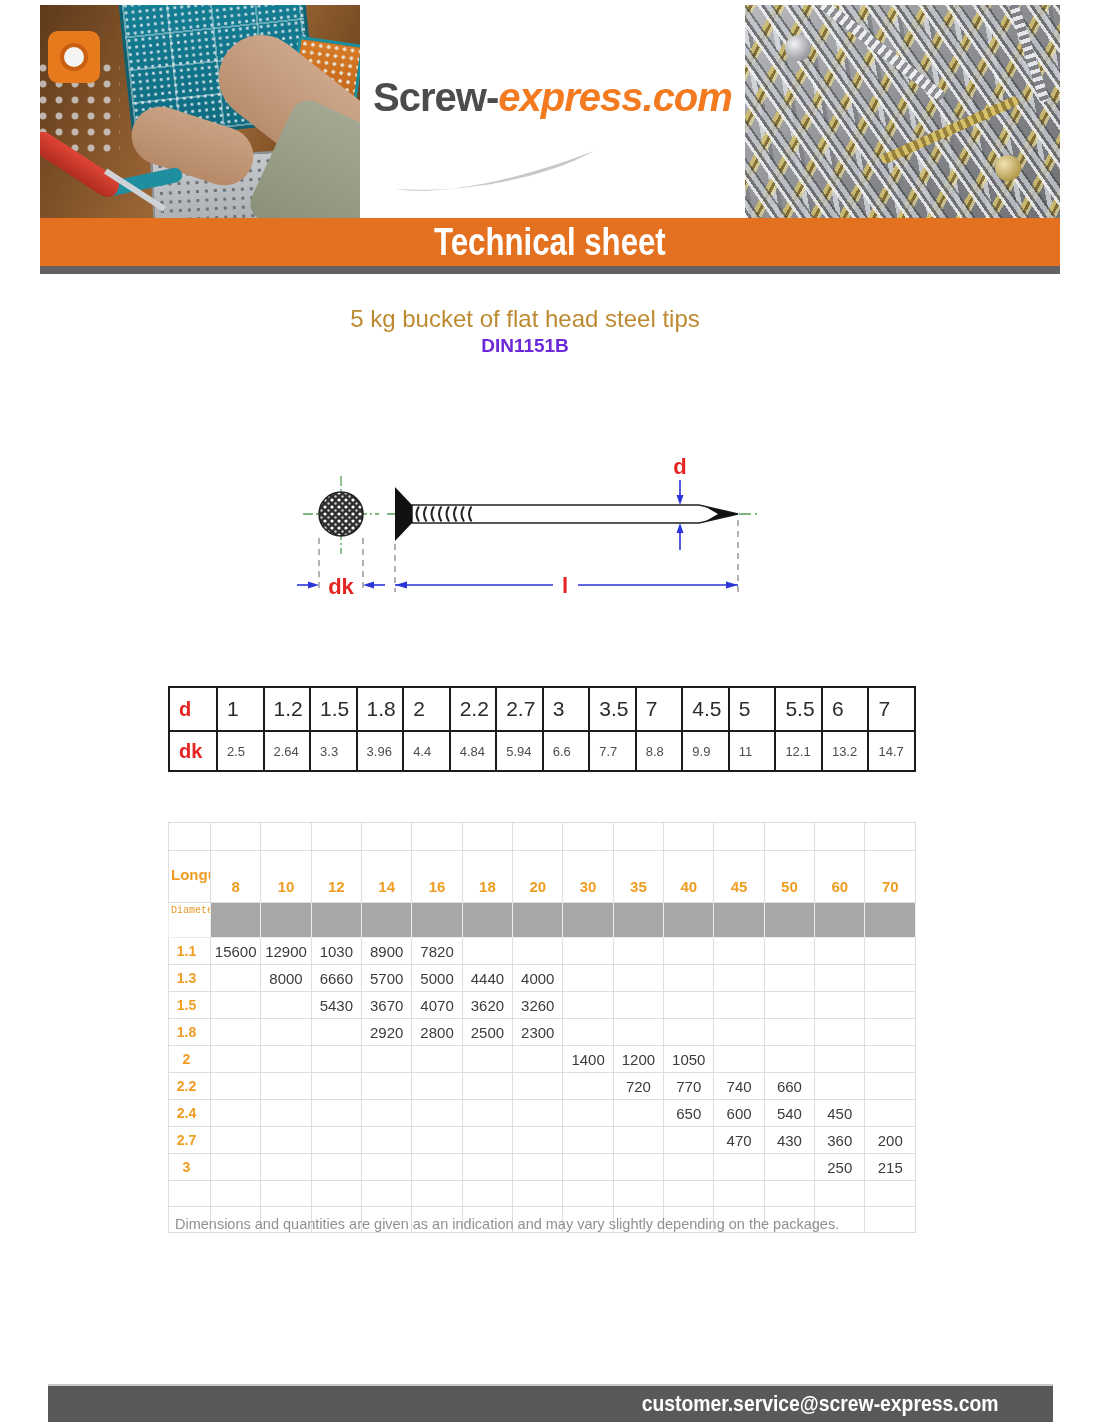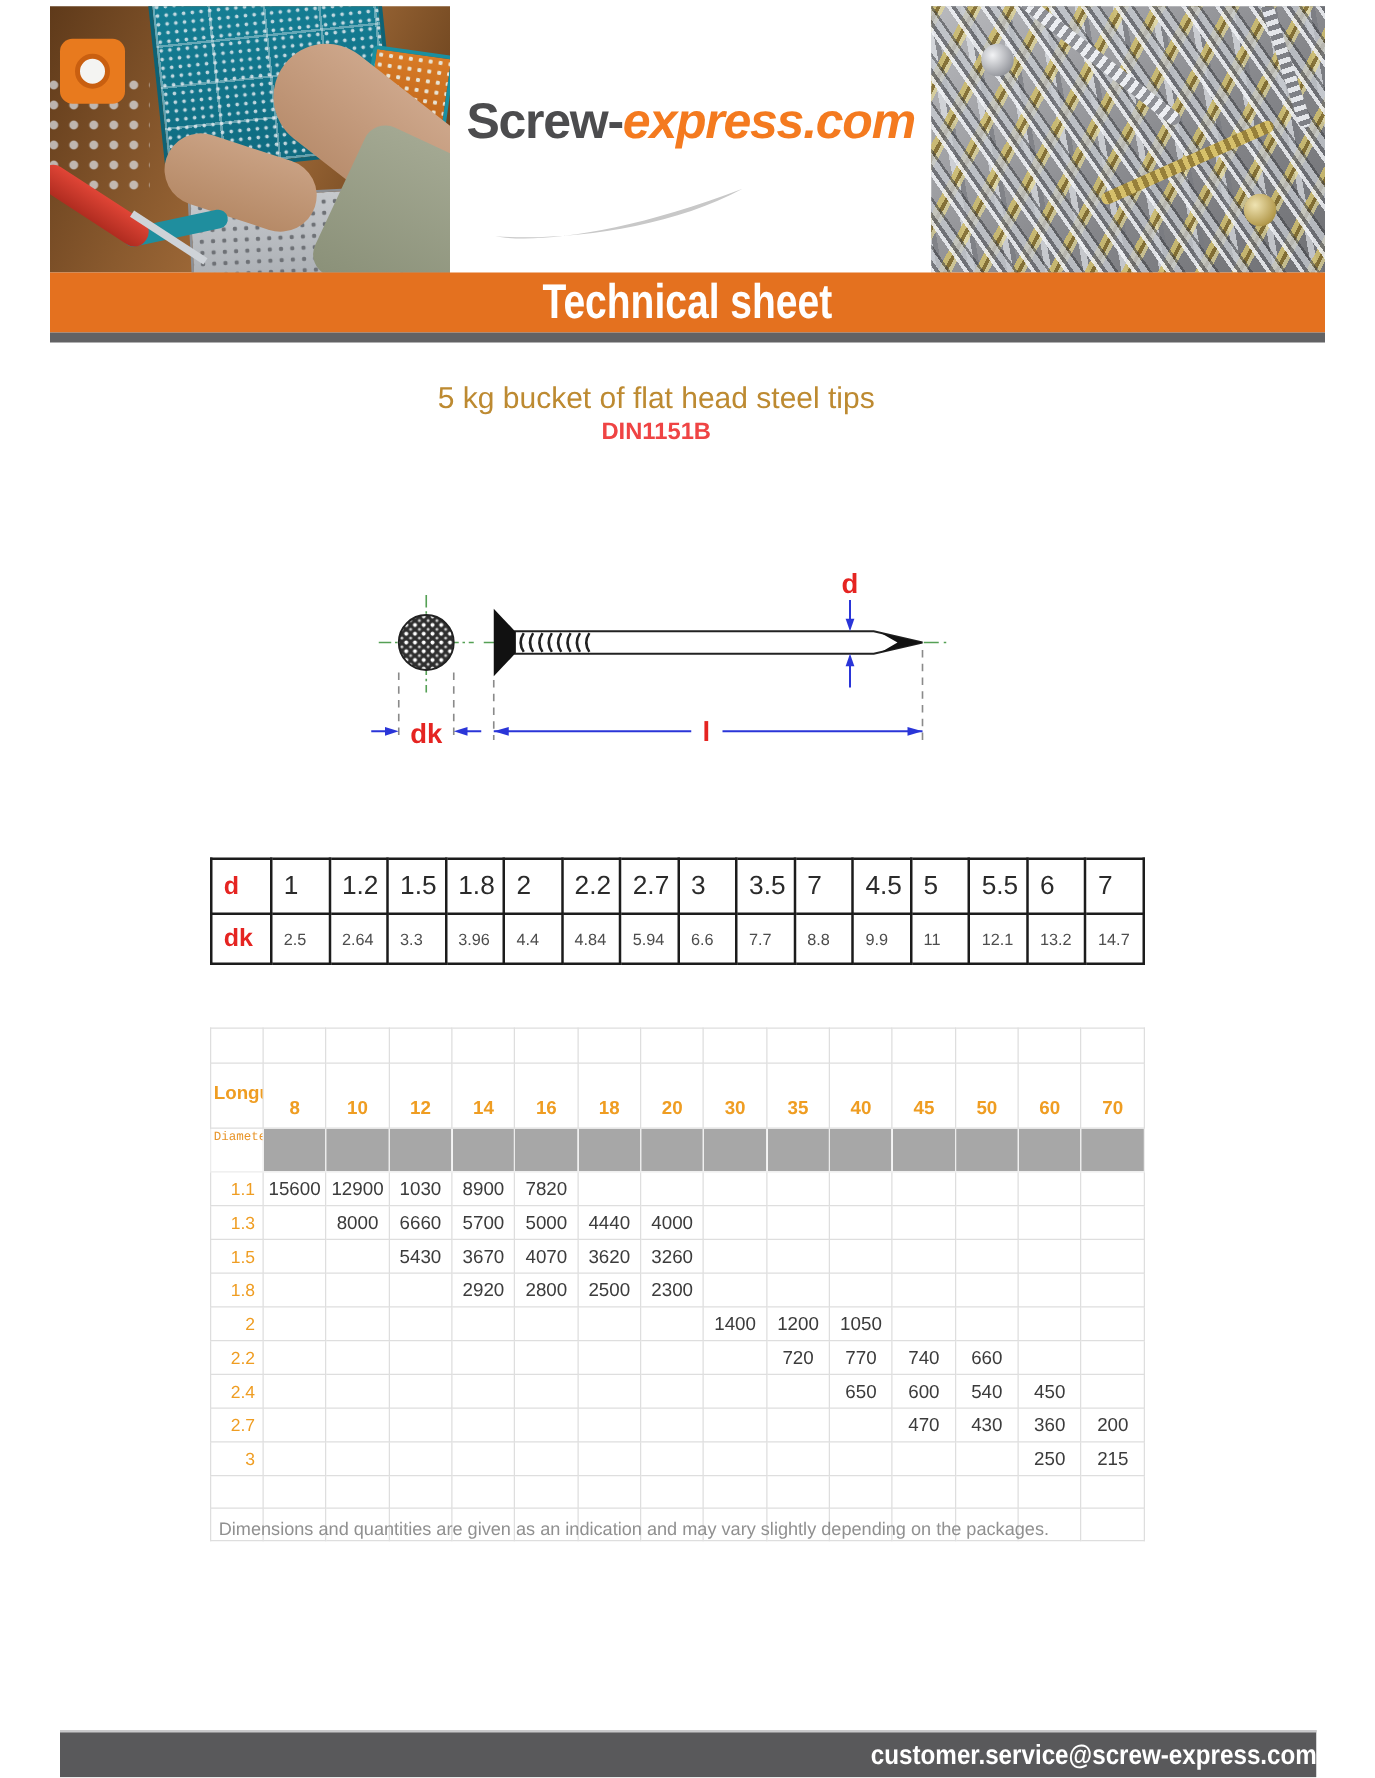--- a/index.html
+++ b/index.html
@@ -85,21 +85,21 @@
   .banner { position:absolute; top:218px; left:40px; width:1020px; height:48px;
     background:#e4711f; display:flex; align-items:center; justify-content:center; }
   .banner-text { color:#ffffff; font-size:39px; font-weight:bold;
     transform:scaleX(.8); letter-spacing:0; white-space:nowrap; }
   .gray-strip { position:absolute; top:266px; left:40px; width:1020px; height:8px; background:#626264; }
 
   
   .product-title { position:absolute; top:305px; left:0; width:1050px; text-align:center;
     font-size:24px; color:#bd8a31; }
   .product-code { position:absolute; top:335px; left:0; width:1050px; text-align:center;
-    font-size:19px; font-weight:bold; color:#ef4444; }
+    font-size:19px; font-weight:bold; color:#6d28d9; }
 
   
   .diagram { position:absolute; top:442px; left:295px; width:470px; height:170px; }
   .redlbl { font-family:"Liberation Sans",sans-serif; font-size:22px; font-weight:bold; fill:#e52421; }
 
   
   .dk-table { position:absolute; top:686px; left:168px; width:748px;
     border-collapse:collapse; table-layout:fixed; background:#ffffff; }
   .dk-table td, .dk-table th { border:2px solid #1c1c1c; text-align:left; padding:0 0 0 9px;
     overflow:hidden; white-space:nowrap; }
@@ -116,29 +116,29 @@
     font-size:15px; color:#3c3c3c; overflow:hidden; white-space:nowrap; }
   .qty-table tr.empty-top td { height:27px; }
   .qty-table tr.len-row td { height:44px; vertical-align:bottom; padding-bottom:7px;
     font-weight:bold; color:#ef9d22; font-size:15px; }
   .qty-table tr.len-row td.corner { text-align:left; vertical-align:middle; padding:0 0 2px 2px;
     word-break:break-all; line-height:1.25; }
   .qty-table tr.band td { height:32px; background:#a7a7a7; border-color:#ececec;font-family:Liberation Mono, monospace; }
   .qty-table tr.band td.dia-label { background:#ffffff; color:#e8952a; font-size:10px;
     font-weight:normal; text-align:left; vertical-align:top; padding:2px 0 0 2px; }
   .qty-table tbody.qbody td { height:26px; }
-  .qty-table tbody.qbody td.dia { text-align:right; padding-right:6px;
-    color:#ef9d22; font-weight:normal; font-size:14px; }
+  .qty-table tbody.qbody td.dia { padding-right:6px;
+    color:#ef9d22; font-weight:bold; font-size:14px; }
   .qty-table tr.empty-bottom td { height:25px; }
 
   
   .note { position:absolute; top:1216px; left:175px; font-size:14.5px; color:#909090; }
   .footer-bar { position:absolute; top:1384px; left:48px; width:1005px; height:38px;
     background:#59595b; border-top:2px solid #c9c9cb; box-sizing:border-box;
-    display:flex; align-items:center; justify-content:flex-end; }
+    display:flex; align-items:center; justify-content:flex-end; padding-right:55px; }
   .email { color:#ffffff; font-size:22px; font-weight:bold; transform:scaleX(.88);
     transform-origin:right center; white-space:nowrap; }
 </style>
 </head>
 <body>
 
 <div class="page">
 
   <div class="header">
     <div class="photo photo-left">

